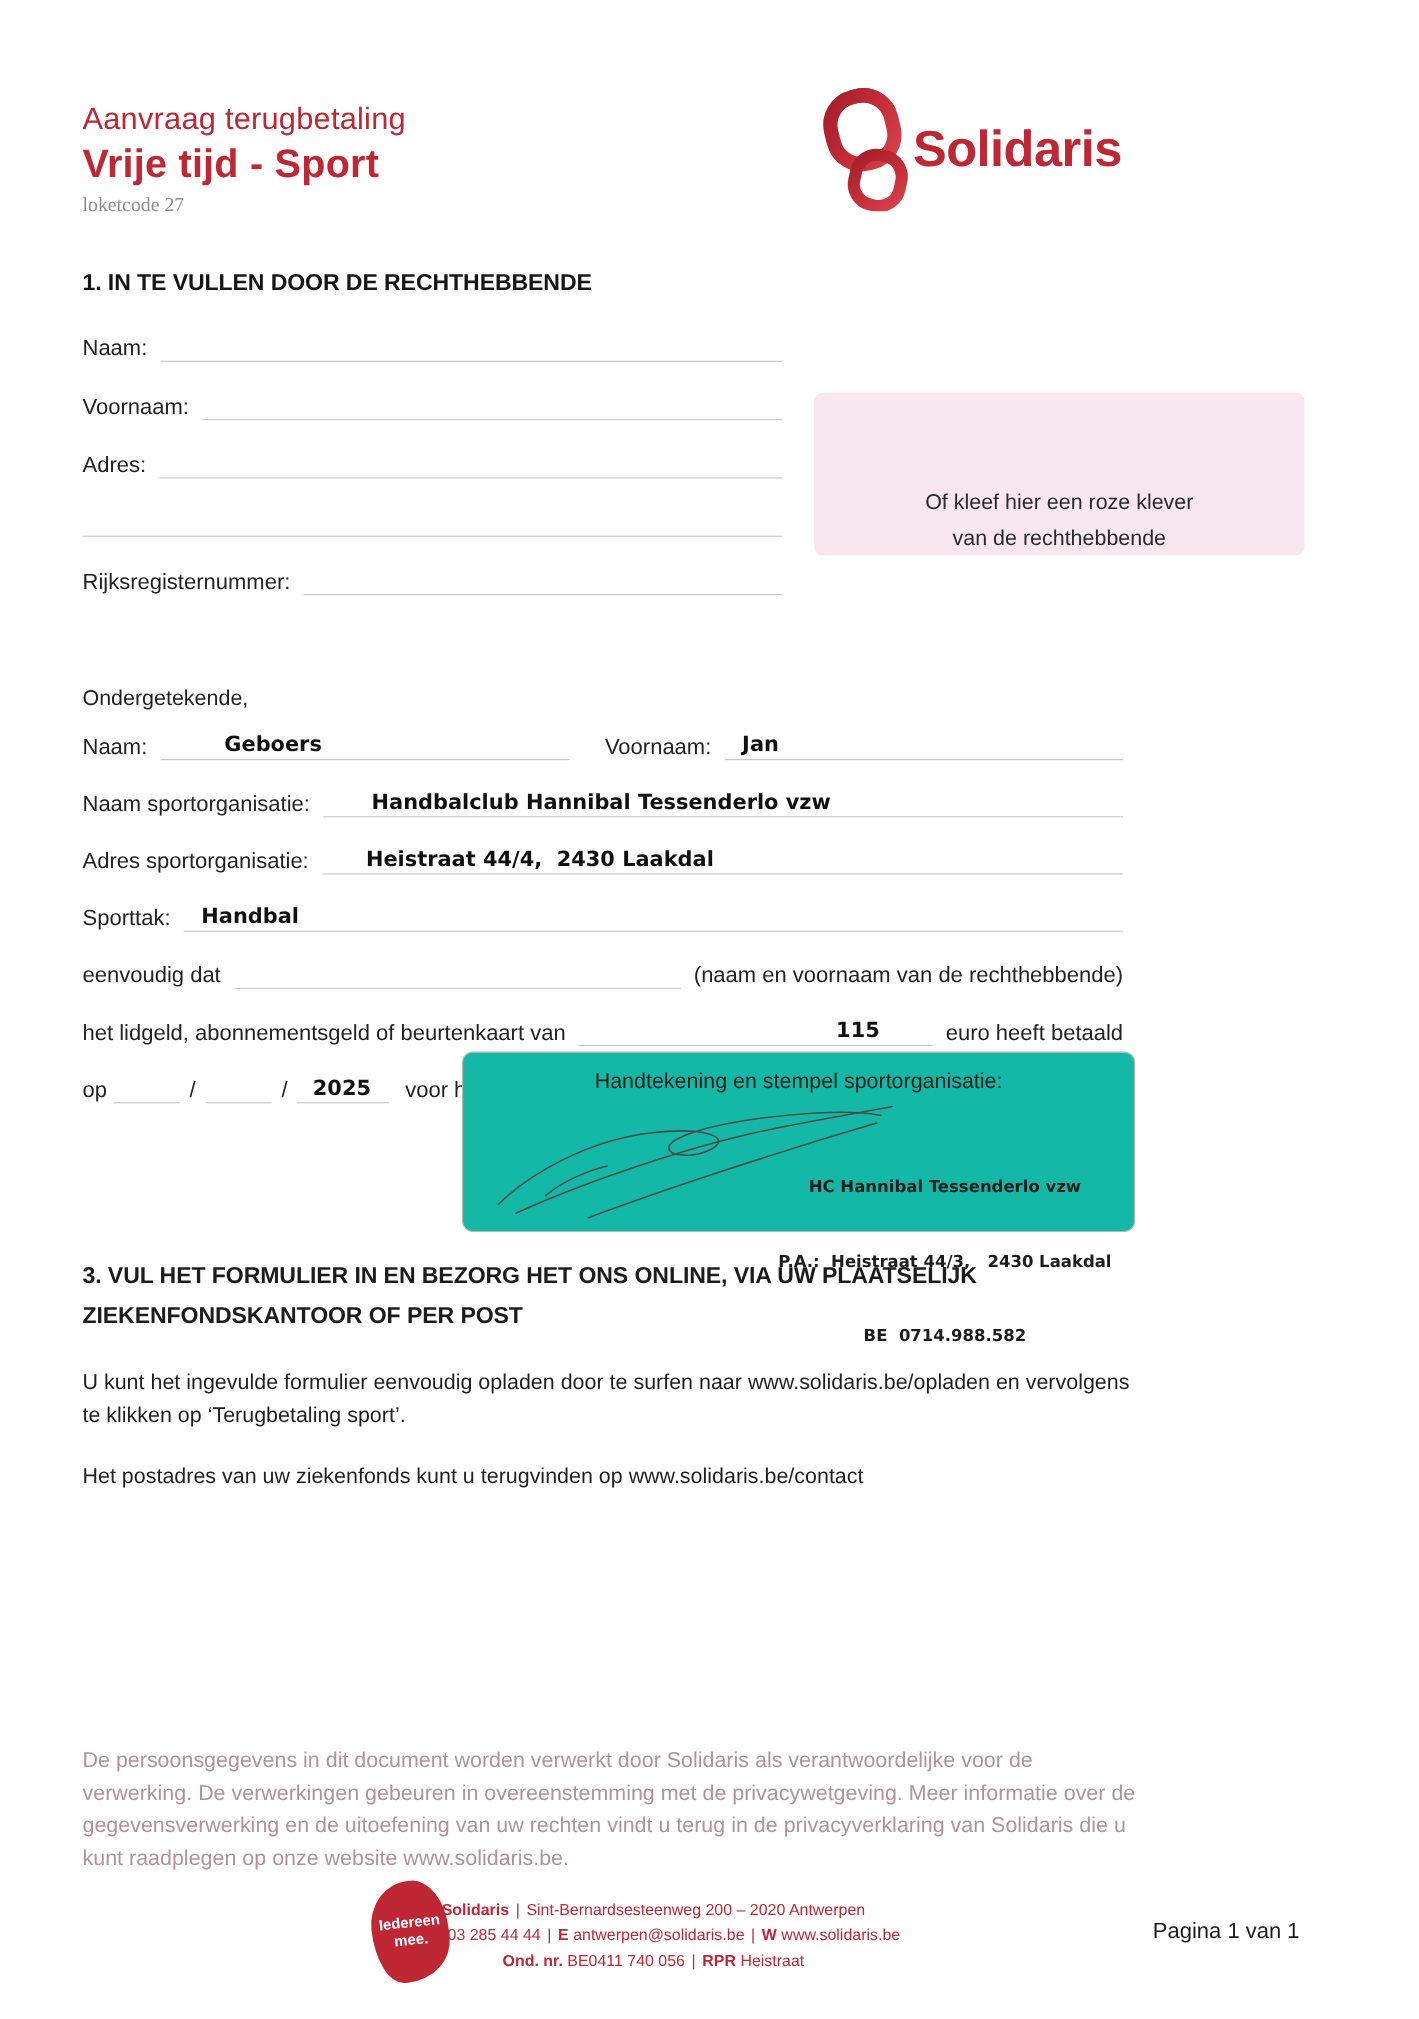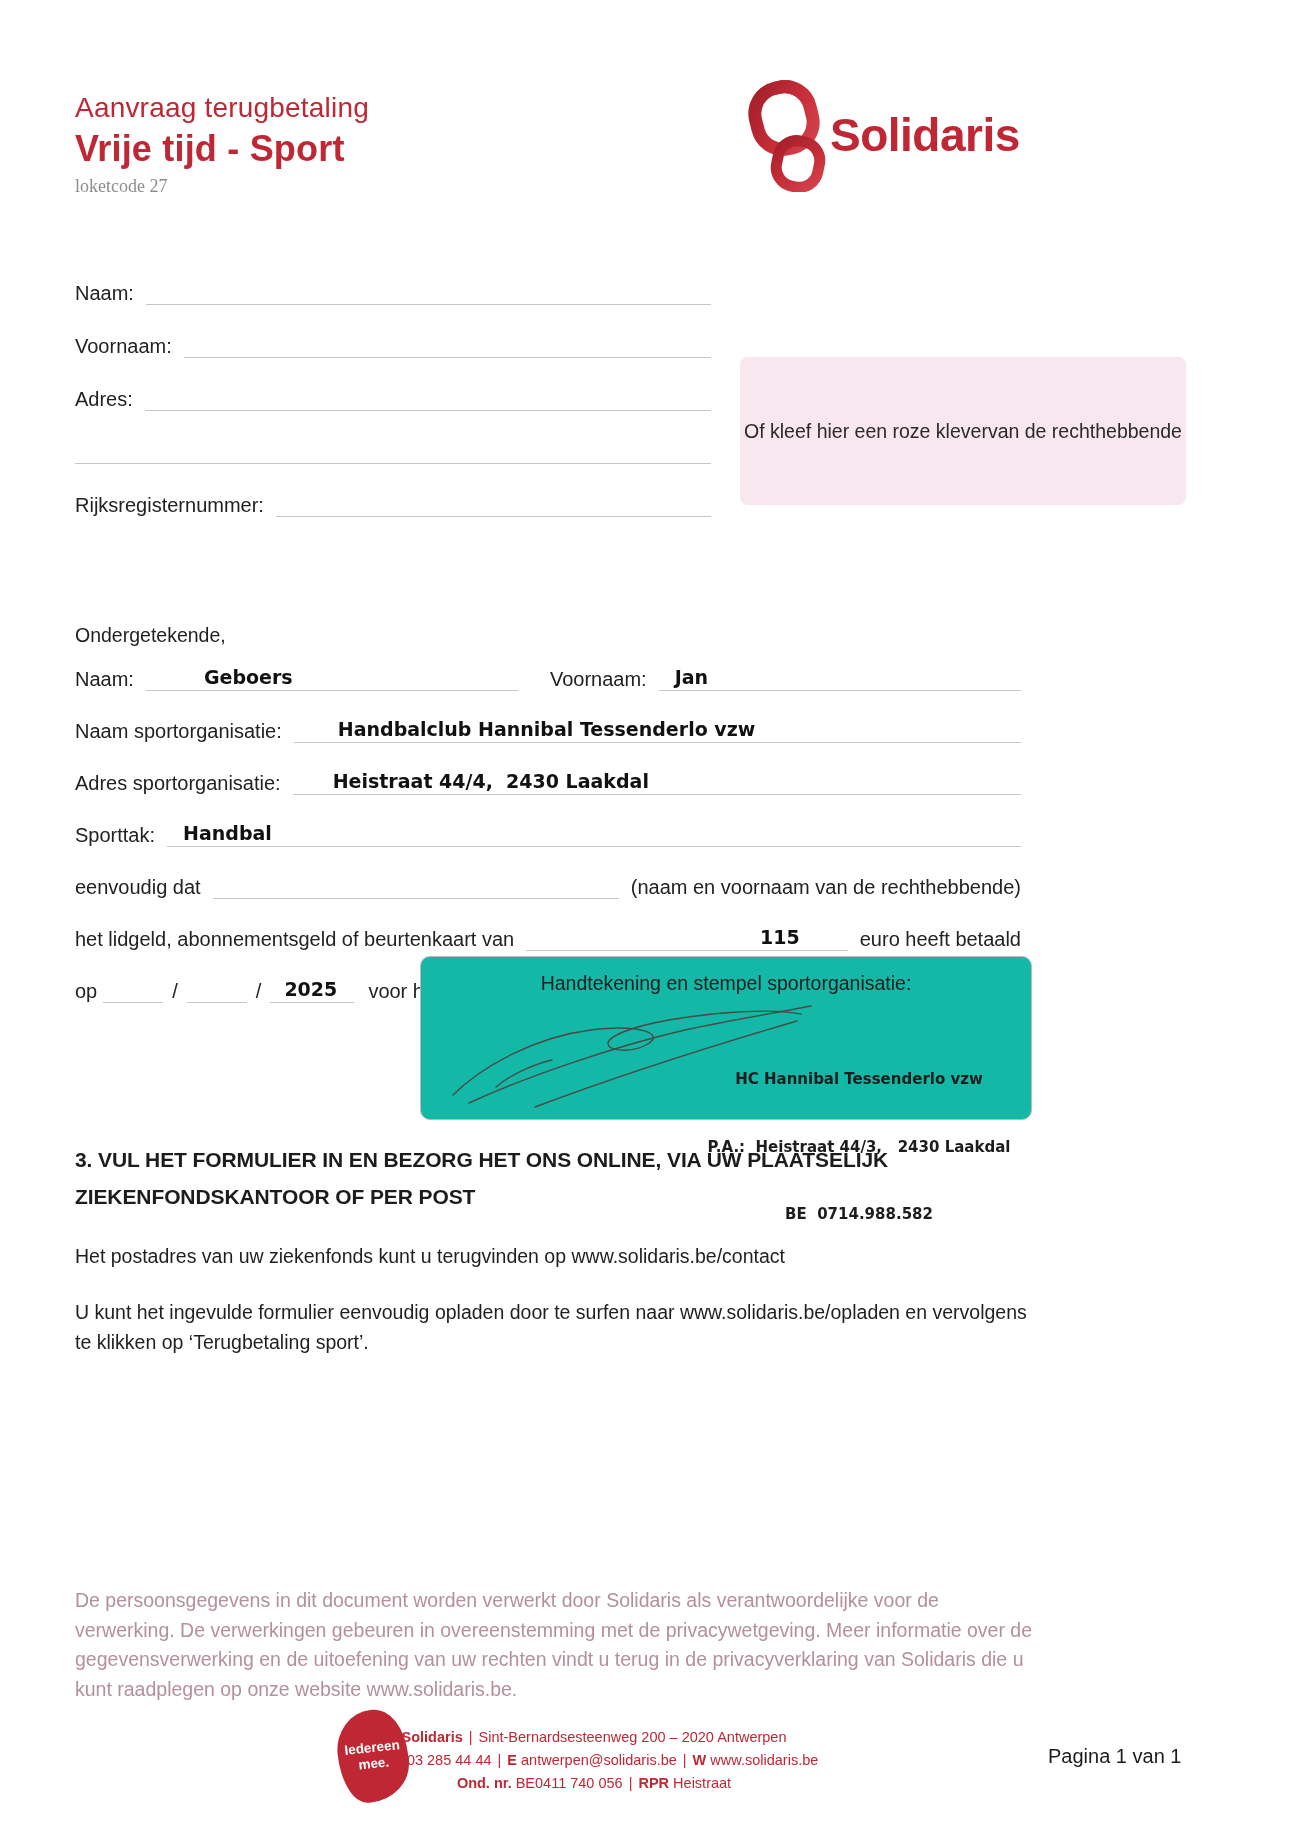--- a/index.html
+++ b/index.html
@@ -38,21 +38,21 @@
     font-family:"DejaVu Sans",sans-serif;font-weight:700;font-size:19px;color:#111;
     white-space:pre;padding-bottom:2px;line-height:1.1;
   }
   .suffix{font-size:20px;color:#222;flex:0 0 auto;padding-left:12px;white-space:nowrap;}
   .slash{font-size:20px;color:#222;padding:0 9px;flex:0 0 auto;}
   .vright{justify-content:flex-end;padding-right:48px;}
 
   
   .pinkbox{
     background:var(--pink-box-bg);border-radius:8px;
-    display:flex;align-items:center;justify-content:center;
+    display:flex;flex-direction:column;align-items:center;justify-content:flex-end;
     font-size:19.5px;color:#2a2a2a;line-height:1.65;text-align:center;
   }
 
   
   .sigbox{border:1.6px solid #b9b9b9;border-radius:10px;background:#14b8a6;}
   .sigtitle{text-align:center;font-size:19.5px;color:#1e1e1e;margin-top:15px;}
   .stamp{
     font-family:"DejaVu Sans",sans-serif;font-weight:700;font-size:15px;color:var(--stamp-ink);
     text-align:center;line-height:1.5;white-space:pre;
   }
@@ -96,20 +96,21 @@
       </linearGradient>
     </defs>
     <rect x="16" y="9" width="56" height="62" rx="26" ry="26" fill="none" stroke="url(#rg)" stroke-width="13" transform="rotate(-14 44 40)"></rect>
     <rect x="37" y="63" width="42" height="46" rx="19" ry="19" fill="none" stroke="url(#rg)" stroke-width="11" transform="rotate(12 58 86)"></rect>
     <rect x="16" y="9" width="56" height="62" rx="26" ry="26" fill="none" stroke="url(#rg)" stroke-width="13" stroke-dasharray="40 200" transform="rotate(-14 44 40)"></rect>
   </svg>
   <span class="logo-text">Solidaris</span>
 </div>
 
 <div class="abs" style="left:75px;top:246px;width:636px;">
+  <div class="h2">1. IN TE VULLEN DOOR DE RECHTHEBBENDE</div>
   <div style="height:6px;"></div>
   <div class="s1row">
     <span class="lbl">Naam:</span>
     <span class="fline grow"></span>
   </div>
   <div class="s1row">
     <span class="lbl">Voornaam:</span>
     <span class="fline grow"></span>
   </div>
   <div class="s1row">
@@ -209,22 +210,22 @@
   </svg>
   <div class="stamp abs" style="right:14px;top:66px;width:316px;">
     <div>HC Hannibal Tessenderlo vzw</div>
     <div>P.A.:  Heistraat 44/3,   2430 Laakdal</div>
     <div>BE  0714.988.582</div>
   </div>
 </div>
 
 <div class="abs" style="left:75px;top:1142px;width:965px;">
   <div class="s3h">3. VUL HET FORMULIER IN EN BEZORG HET ONS ONLINE, VIA UW PLAATSELIJK ZIEKENFONDSKANTOOR OF PER POST</div>
+  <div class="para" style="margin-top:26px;">U kunt het ingevulde formulier eenvoudig opladen door te surfen naar www.solidaris.be/opladen en vervolgens te klikken op ‘Terugbetaling sport’.</div>
   <div class="para" style="margin-top:25px;">Het postadres van uw ziekenfonds kunt u terugvinden op www.solidaris.be/contact</div>
-  <div class="para" style="margin-top:26px;">U kunt het ingevulde formulier eenvoudig opladen door te surfen naar www.solidaris.be/opladen en vervolgens te klikken op ‘Terugbetaling sport’.</div>
 </div>
 
 <div class="abs privacy" style="left:75px;top:1586px;width:962px;">De persoonsgegevens in dit document worden verwerkt door Solidaris als verantwoordelijke voor de verwerking. De verwerkingen gebeuren in overeenstemming met de privacywetgeving. Meer informatie over de gegevensverwerking en de uitoefening van uw rechten vindt u terug in de privacyverklaring van Solidaris die u kunt raadplegen op onze website www.solidaris.be.</div>
 
 <div class="abs badge" style="left:338px;top:1710px;">
   <div>Iedereen</div>
   <div>mee.</div>
 </div>
 
 <div class="abs ftext" style="left:394px;top:1726px;">

